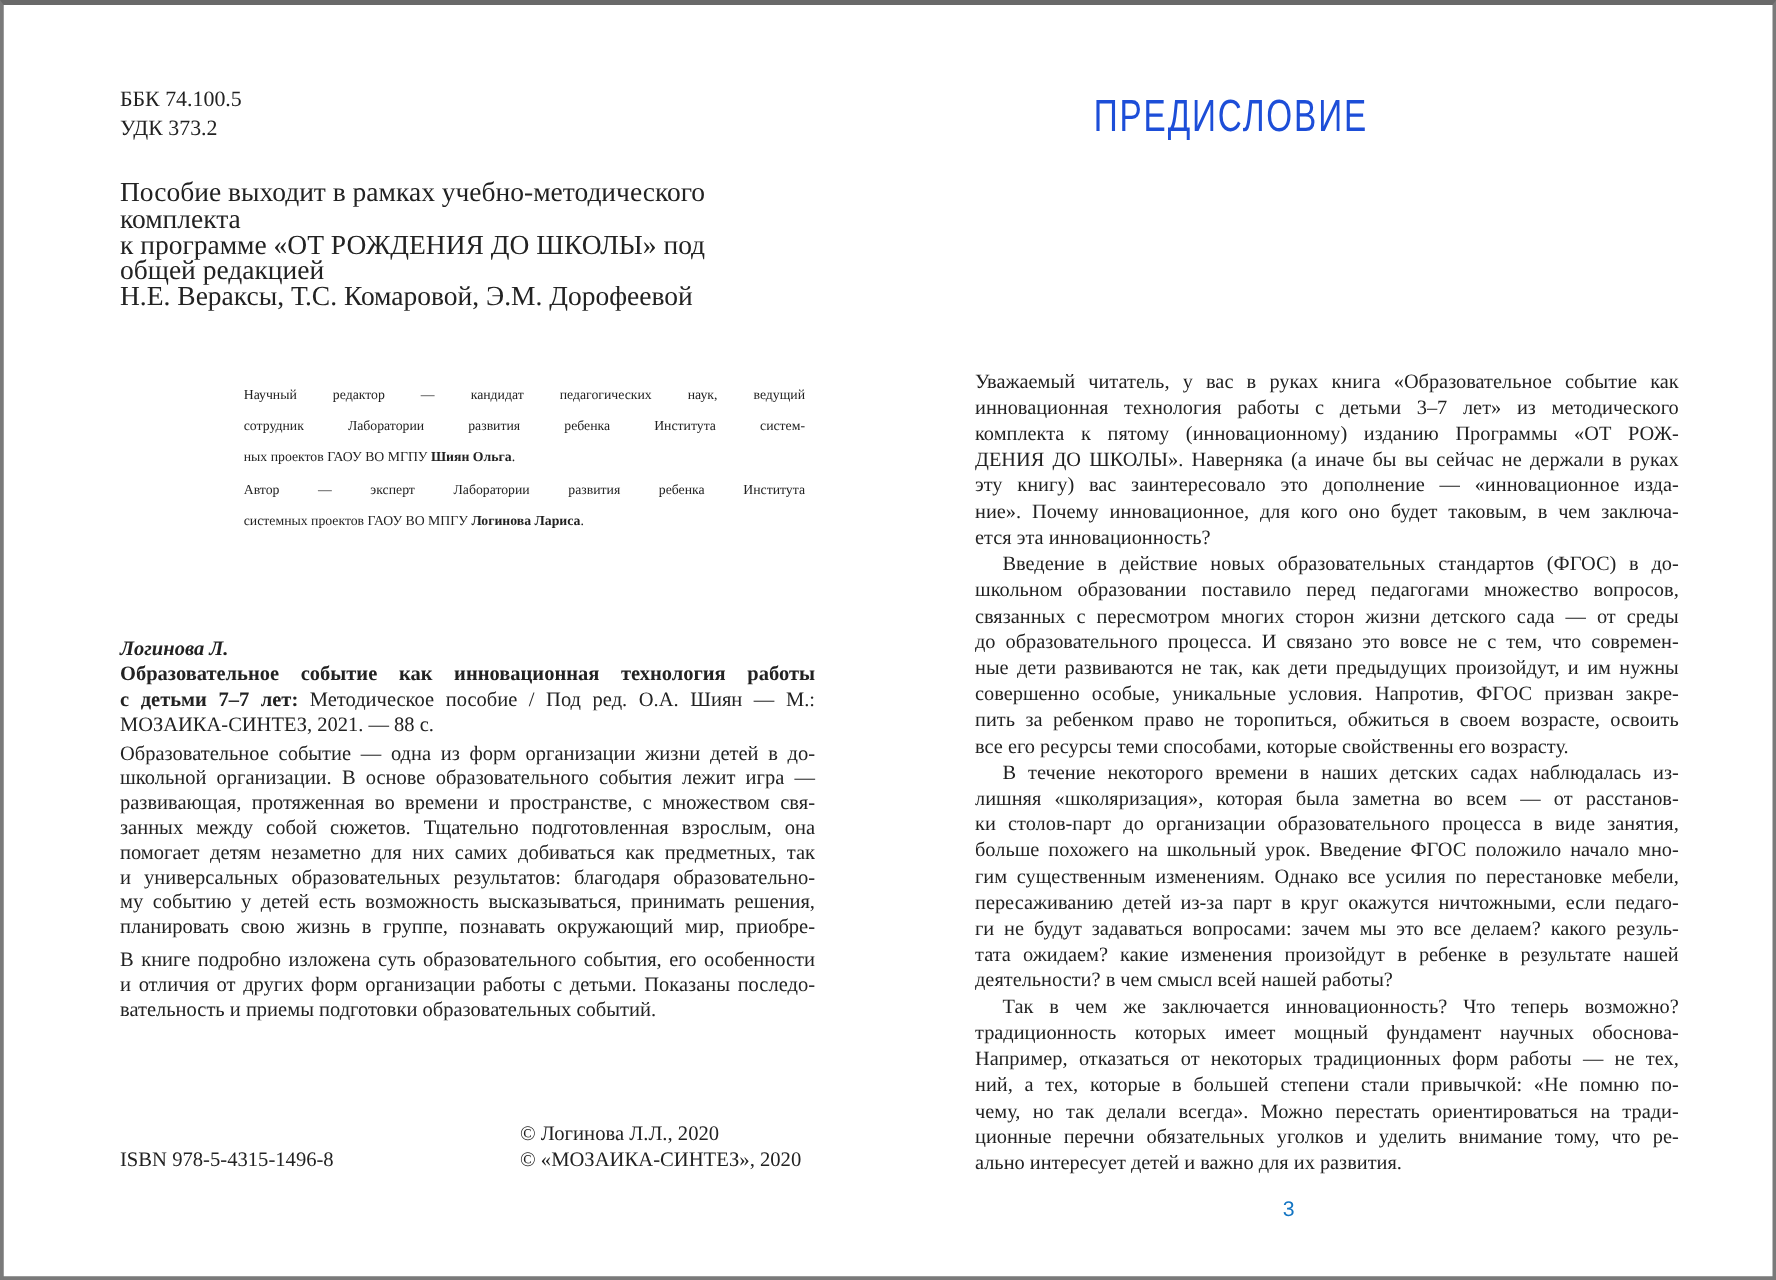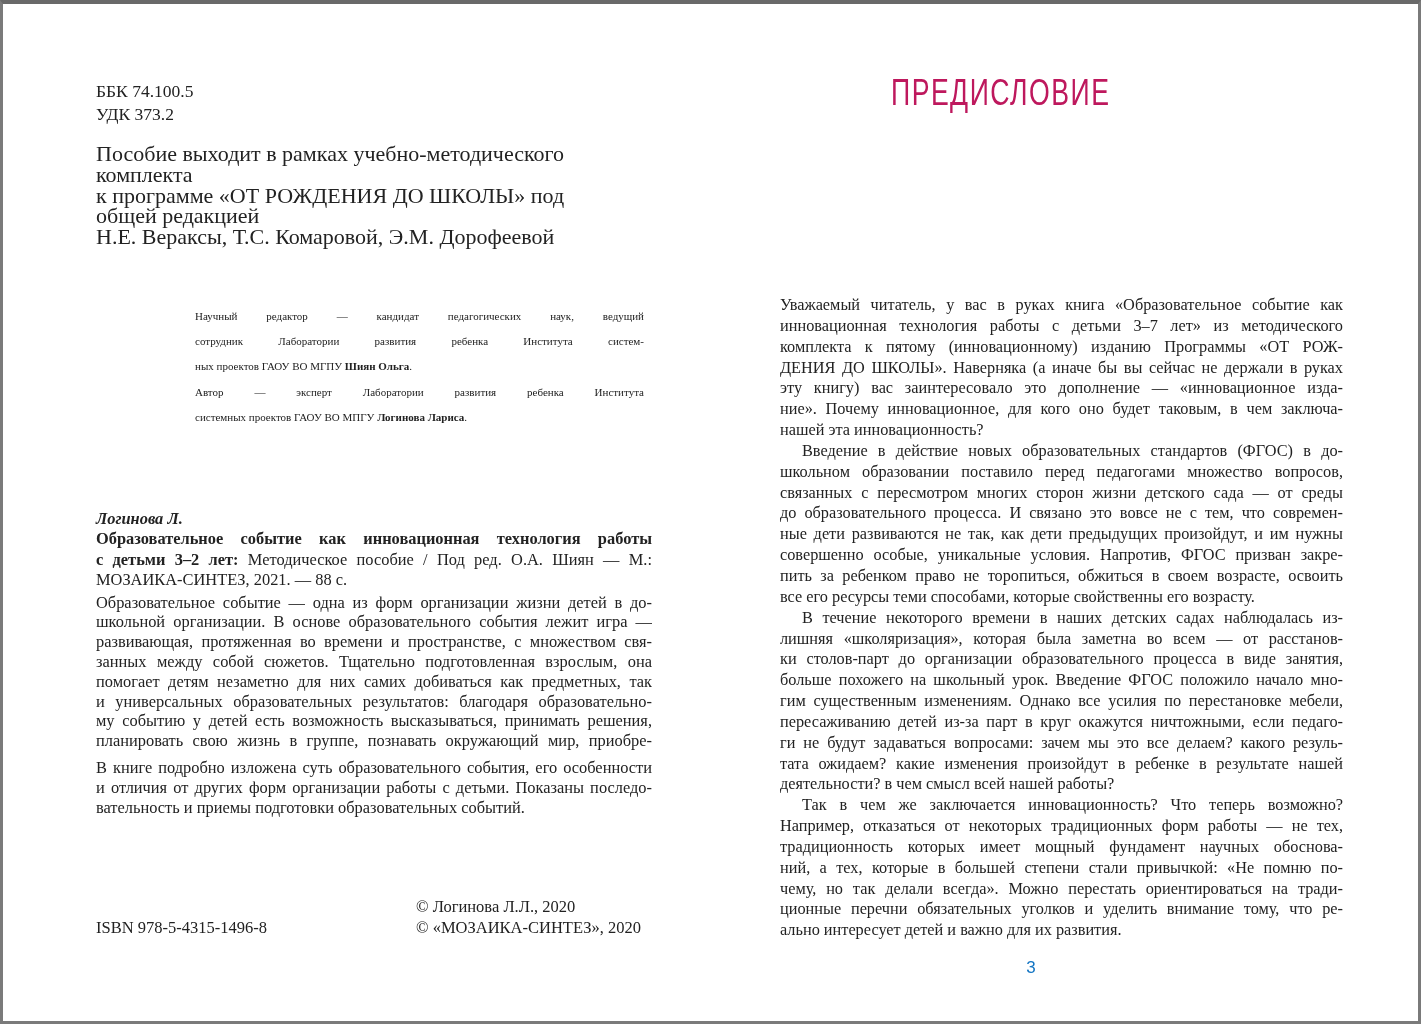--- a/index.html
+++ b/index.html
@@ -15,34 +15,34 @@
     overflow:hidden;
   }
   .abs{position:absolute;}
   
   .tline{text-align:justify;text-align-last:justify;-moz-text-align-last:justify;}
   .tline.last{text-align-last:left;-moz-text-align-last:left;}
   .align-left .tline{text-align:left;text-align-last:left;}
   .indent-first .tline:first-child{text-indent:22px;}
 
   
-  .bbk{left:93px;top:76px;width:250px;font-size:17.5px;line-height:22.5px;}
+  .bbk{left:93px;top:64px;width:250px;font-size:17.5px;line-height:22.5px;}
   .series{left:93px;top:140px;width:500px;font-size:22px;line-height:20.8px;}
   .editorial{left:192px;top:300px;width:449px;font-size:11px;line-height:25.2px;}
   .bib-annot{left:93px;top:505px;width:556px;}
   .bib-name{font-size:16.4px;line-height:20.4px;font-weight:bold;font-style:italic;}
   .bib-entry{font-size:16.4px;line-height:20.4px;}
   .annot{font-size:16.4px;line-height:19.8px;}
   .annot.p1{margin-top:2px;}
   .annot.p2{margin-top:7px;}
   .isbn{left:93px;top:914px;width:280px;font-size:16.5px;line-height:20.8px;}
   .copyright{left:413px;top:893px;width:260px;font-size:16.5px;line-height:20.8px;}
 
   
-  .preface-heading{left:872px;top:71px;width:300px;height:40px;color:#be185d;margin-left:16px;}
+  .preface-heading{left:872px;top:71px;width:300px;height:40px;color:#1d4ed8;}
   .preface-heading .inner{
     display:inline-block;
     font-family:"Liberation Sans","DejaVu Sans",sans-serif;
     font-weight:400;
     font-size:36px;line-height:36px;
     letter-spacing:2px;
     transform:scaleX(0.74);
     transform-origin:left top;
     white-space:nowrap;
   }
@@ -82,21 +82,21 @@
       <div>
           <div class="tline">Автор — эксперт Лаборатории развития ребенка Института</div>
           <div class="tline last">системных проектов ГАОУ ВО МПГУ <b>Логинова Лариса</b>.</div>
         </div>
     </div>
 
     <div class="abs bib-annot">
       <div class="bib-name">Логинова Л.</div>
       <div class="bib-entry">
           <div class="tline"><b>Образовательное событие как инновационная технология работы</b></div>
-          <div class="tline"><b>с детьми 3–2 лет:</b> Методическое пособие / Под ред. О.А. Шиян — М.:</div>
+          <div class="tline"><b>с детьми 7–7 лет:</b> Методическое пособие / Под ред. О.А. Шиян — М.:</div>
           <div class="tline last">МОЗАИКА-СИНТЕЗ, 2021. — 88 с.</div>
         </div>
       <div class="annot p1">
           <div class="tline">Образовательное событие — одна из форм организации жизни детей в до-</div>
           <div class="tline">школьной организации. В основе образовательного события лежит игра —</div>
           <div class="tline">развивающая, протяженная во времени и пространстве, с множеством свя-</div>
           <div class="tline">занных между собой сюжетов. Тщательно подготовленная взрослым, она</div>
           <div class="tline">помогает детям незаметно для них самих добиваться как предметных, так</div>
           <div class="tline">и универсальных образовательных результатов: благодаря образовательно-</div>
           <div class="tline">му событию у детей есть возможность высказываться, принимать решения,</div>
@@ -123,21 +123,21 @@
     </div>
 
     <div class="abs body-col">
       <div class="para">
           <div class="tline">Уважаемый читатель, у вас в руках книга «Образовательное событие как</div>
           <div class="tline">инновационная технология работы с детьми 3–7 лет» из методического</div>
           <div class="tline">комплекта к пятому (инновационному) изданию Программы «ОТ РОЖ-</div>
           <div class="tline">ДЕНИЯ ДО ШКОЛЫ». Наверняка (а иначе бы вы сейчас не держали в руках</div>
           <div class="tline">эту книгу) вас заинтересовало это дополнение — «инновационное изда-</div>
           <div class="tline">ние». Почему инновационное, для кого оно будет таковым, в чем заключа-</div>
-          <div class="tline last">нашей эта инновационность?</div>
+          <div class="tline last">ется эта инновационность?</div>
         </div>
       <div class="para indent-first">
           <div class="tline">Введение в действие новых образовательных стандартов (ФГОС) в до-</div>
           <div class="tline">школьном образовании поставило перед педагогами множество вопросов,</div>
           <div class="tline">связанных с пересмотром многих сторон жизни детского сада — от среды</div>
           <div class="tline">до образовательного процесса. И связано это вовсе не с тем, что современ-</div>
           <div class="tline">ные дети развиваются не так, как дети предыдущих произойдут, и им нужны</div>
           <div class="tline">совершенно особые, уникальные условия. Напротив, ФГОС призван закре-</div>
           <div class="tline">пить за ребенком право не торопиться, обжиться в своем возрасте, освоить</div>
           <div class="tline last">все его ресурсы теми способами, которые свойственны его возрасту.</div>
@@ -148,22 +148,22 @@
           <div class="tline">ки столов-парт до организации образовательного процесса в виде занятия,</div>
           <div class="tline">больше похожего на школьный урок. Введение ФГОС положило начало мно-</div>
           <div class="tline">гим существенным изменениям. Однако все усилия по перестановке мебели,</div>
           <div class="tline">пересаживанию детей из-за парт в круг окажутся ничтожными, если педаго-</div>
           <div class="tline">ги не будут задаваться вопросами: зачем мы это все делаем? какого резуль-</div>
           <div class="tline">тата ожидаем? какие изменения произойдут в ребенке в результате нашей</div>
           <div class="tline last">деятельности? в чем смысл всей нашей работы?</div>
         </div>
       <div class="para indent-first">
           <div class="tline">Так в чем же заключается инновационность? Что теперь возможно?</div>
+          <div class="tline">традиционность которых имеет мощный фундамент научных обоснова-</div>
           <div class="tline">Например, отказаться от некоторых традиционных форм работы — не тех,</div>
-          <div class="tline">традиционность которых имеет мощный фундамент научных обоснова-</div>
           <div class="tline">ний, а тех, которые в большей степени стали привычкой: «Не помню по-</div>
           <div class="tline">чему, но так делали всегда». Можно перестать ориентироваться на тради-</div>
           <div class="tline">ционные перечни обязательных уголков и уделить внимание тому, что ре-</div>
           <div class="tline last">ально интересует детей и важно для их развития.</div>
         </div>
     </div>
 
     <div class="abs page-number">3</div>
   </div>
 

